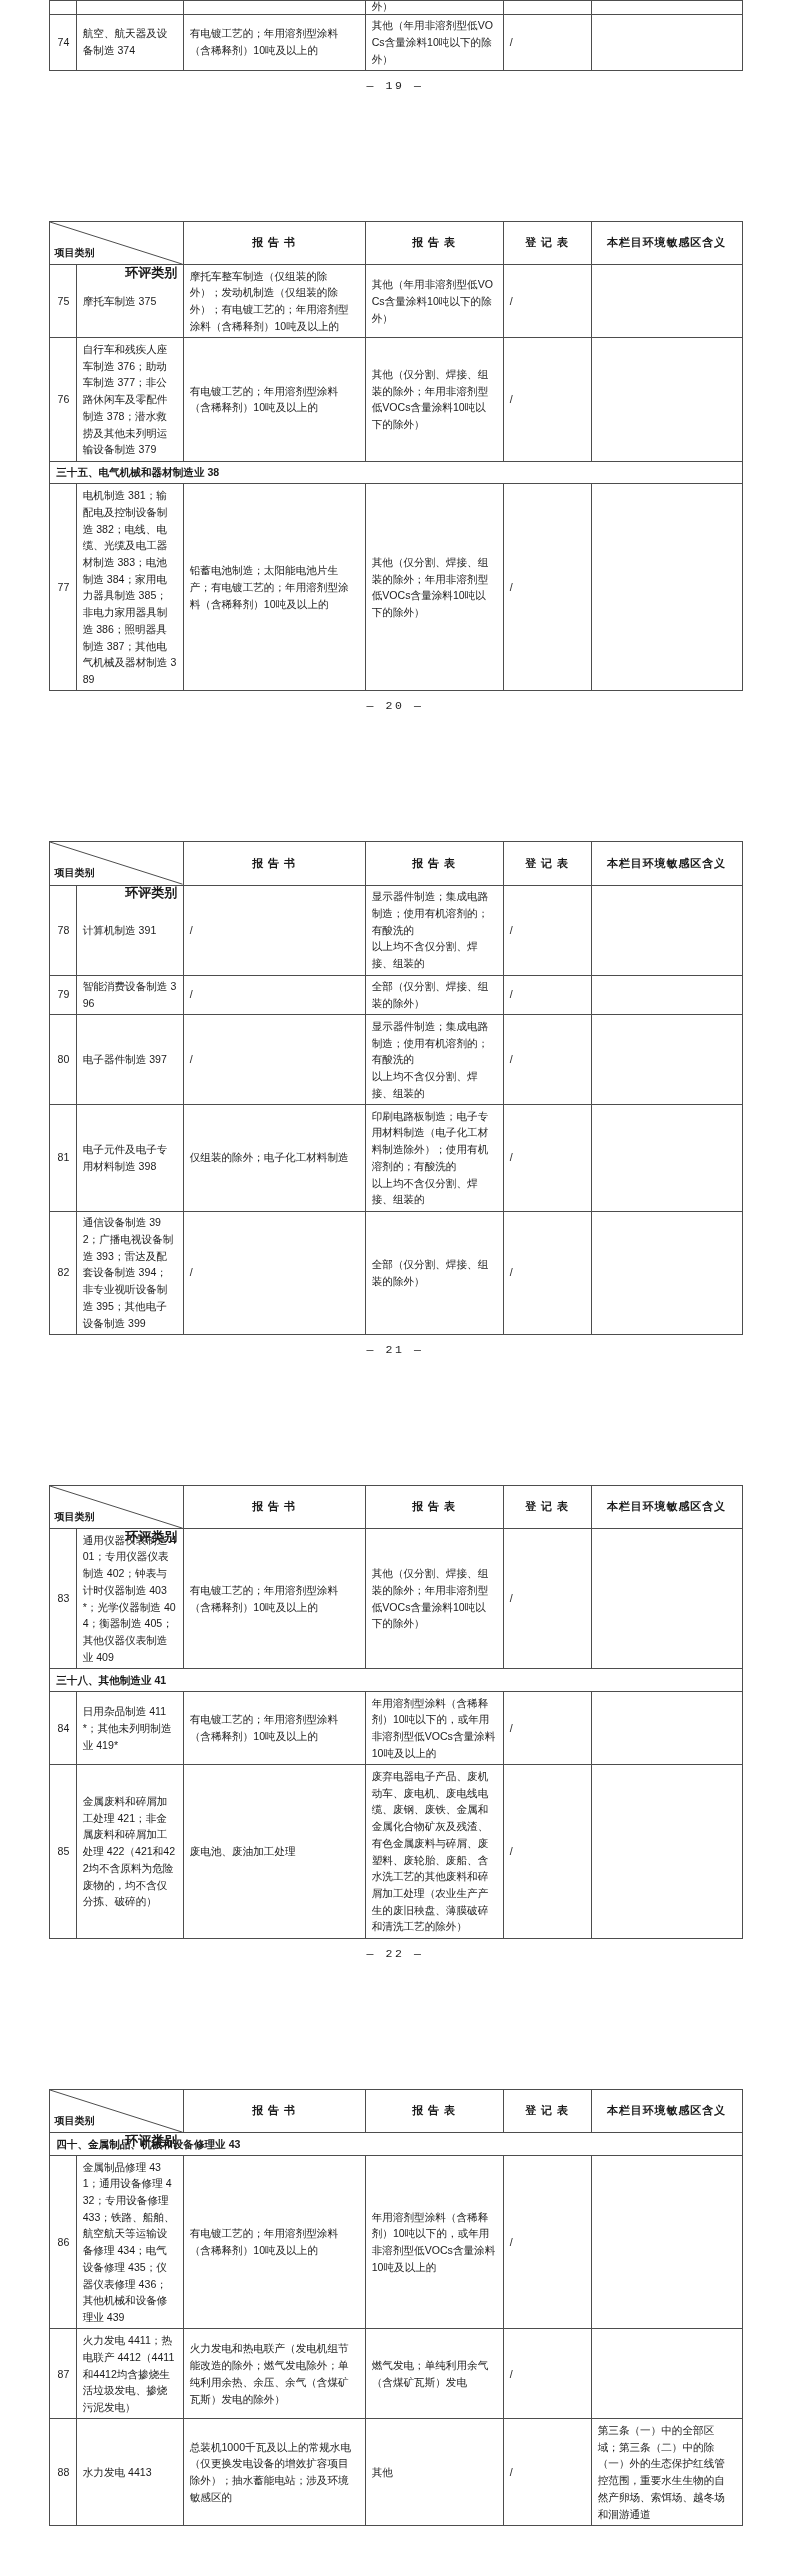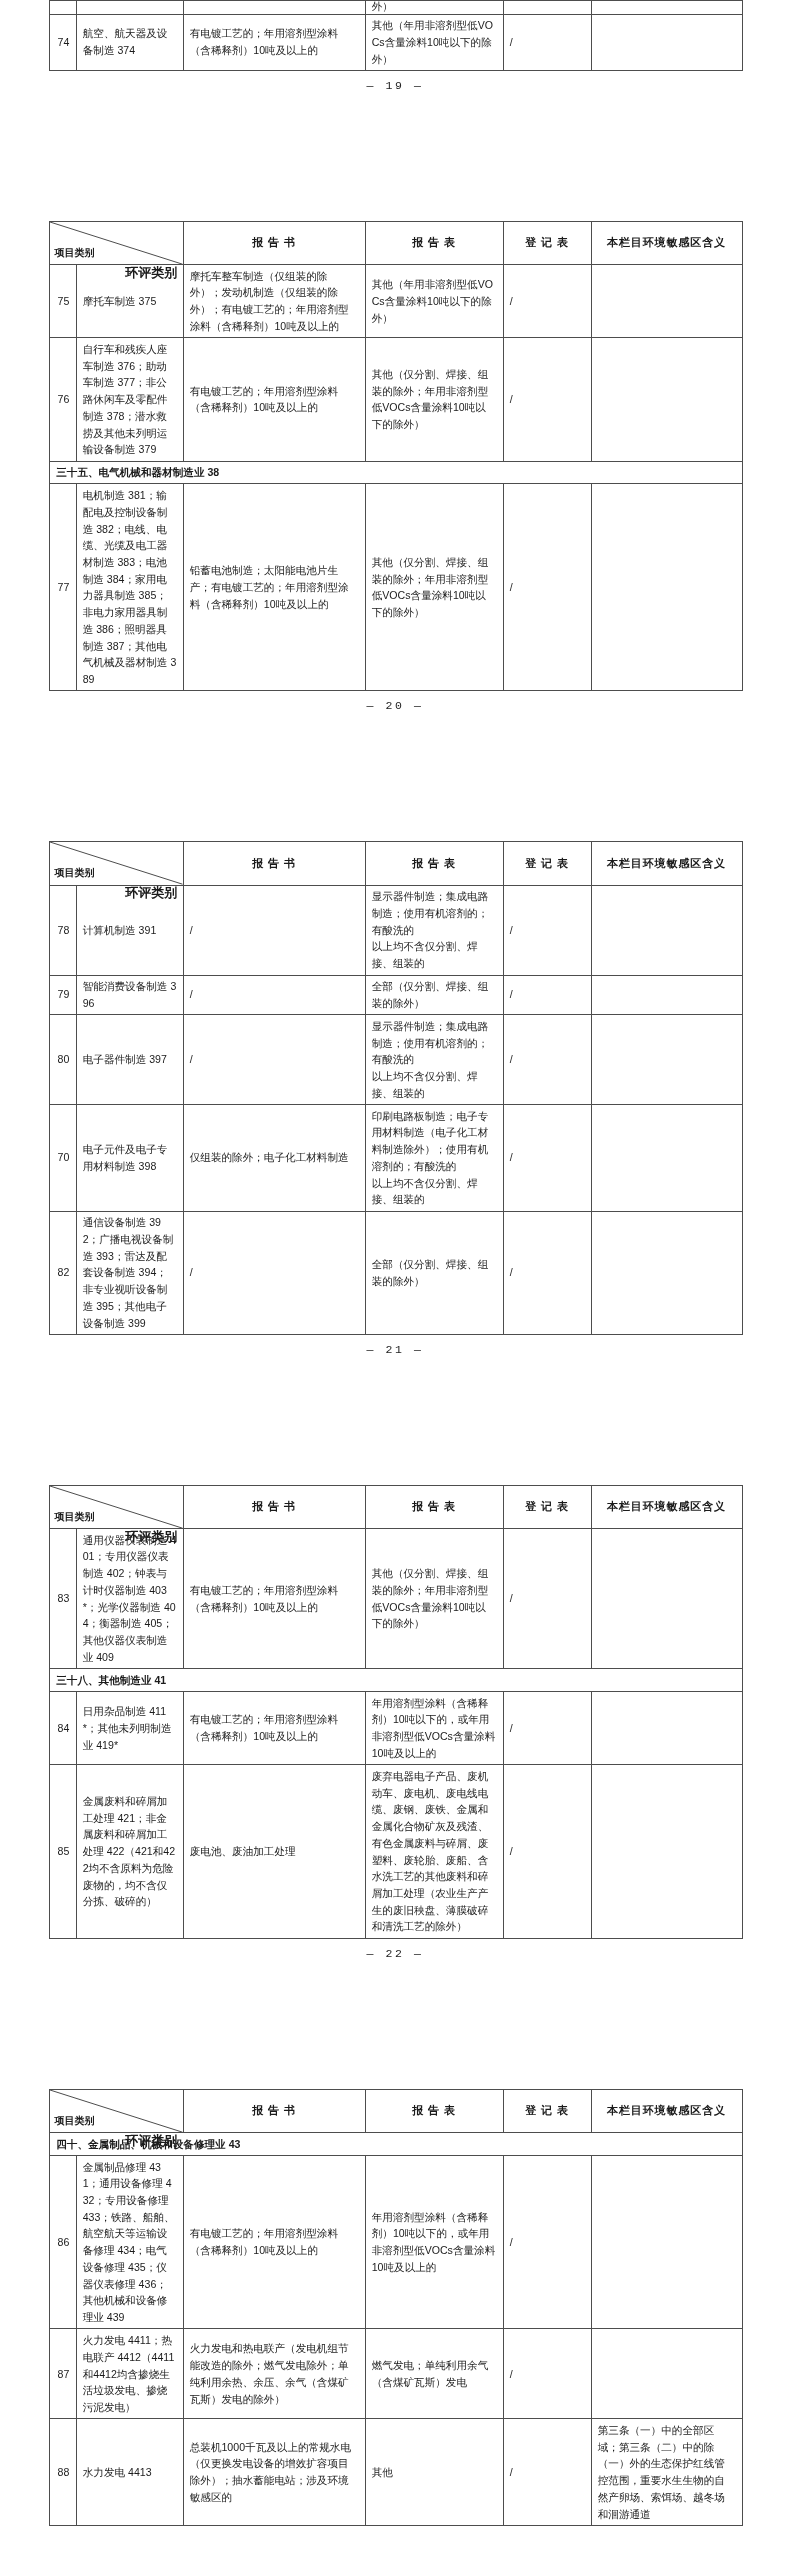--- a/index.html
+++ b/index.html
@@ -172,21 +172,21 @@
           <tr>
             <td class="num">80</td>
             <td>电子器件制造 397</td>
             <td>/</td>
             <td>显示器件制造；集成电路制造；使用有机溶剂的；有酸洗的
 以上均不含仅分割、焊接、组装的</td>
             <td>/</td>
             <td></td>
           </tr>
           <tr>
-            <td class="num">70</td>
+            <td class="num">81</td>
             <td>电子元件及电子专用材料制造 398</td>
             <td>仅组装的除外；电子化工材料制造</td>
             <td>印刷电路板制造；电子专用材料制造（电子化工材料制造除外）；使用有机溶剂的；有酸洗的
 以上均不含仅分割、焊接、组装的</td>
             <td>/</td>
             <td></td>
           </tr>
           <tr>
             <td class="num">82</td>
             <td>通信设备制造 392；广播电视设备制造 393；雷达及配套设备制造 394；非专业视听设备制造 395；其他电子设备制造 399</td>

